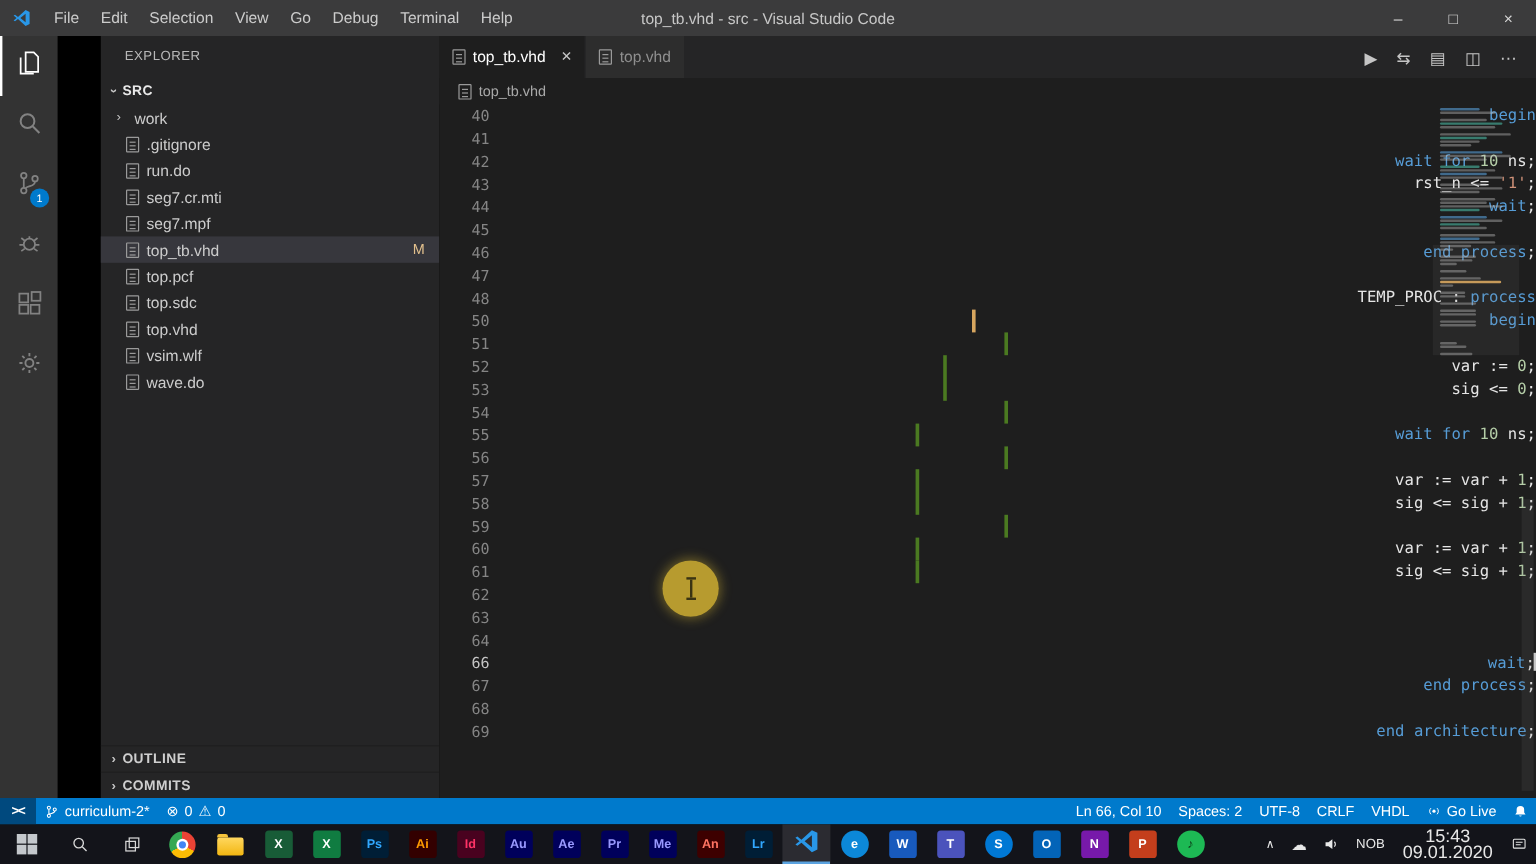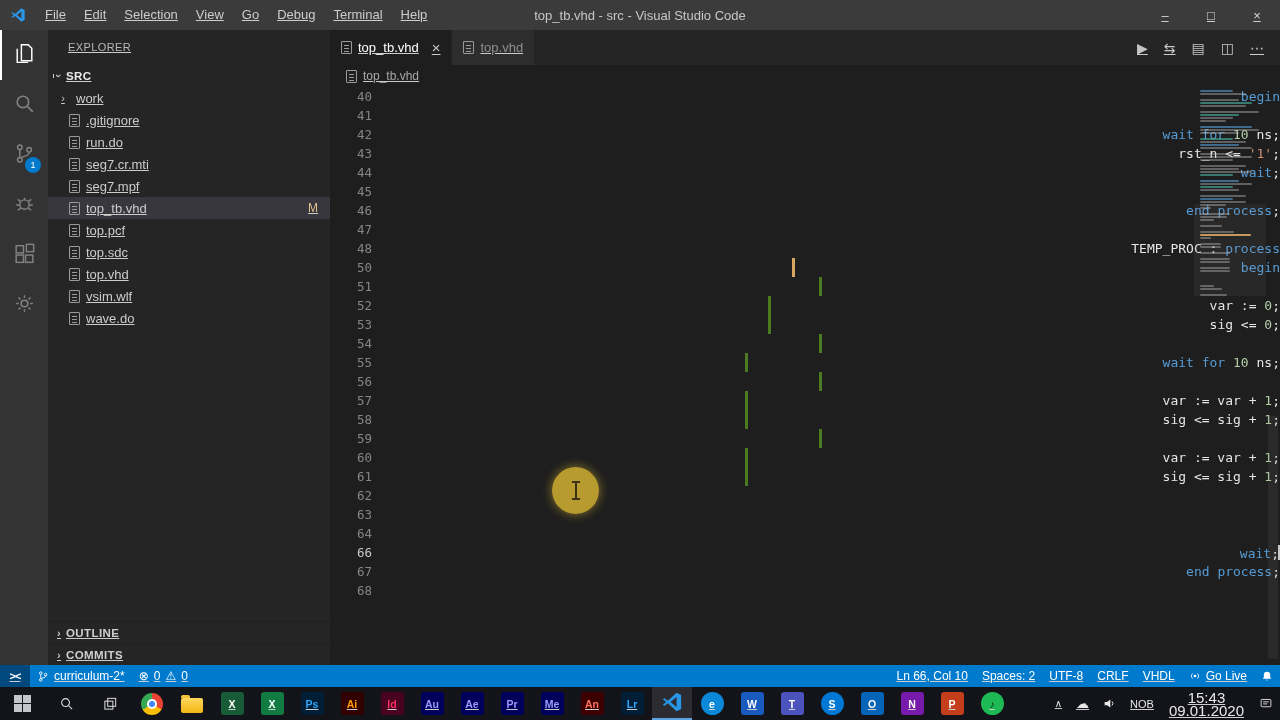--- a/index.html
+++ b/index.html
@@ -1,35 +1,35 @@
 <!DOCTYPE html>
 <html><head>
 <meta charset="utf-8">
 <style>
   *{box-sizing:border-box;margin:0;padding:0;}
   html,body{width:1280px;height:720px;overflow:hidden;background:#000;}
-  .app{position:relative;width:1280px;height:720px;display:flex;flex-direction:column;font-family:"Liberation Sans",sans-serif;color:#ccc;text-decoration:underline;}
+  .app{position:relative;width:1280px;height:720px;display:flex;flex-direction:column;font-family:"Liberation Sans",sans-serif;color:#ccc;}
 
   
   .titlebar{flex:0 0 30px;background:#3b3b3c;display:flex;align-items:center;font-size:13px;color:#cccccc;position:relative;z-index:5;}
   .tb-logo{width:36px;display:flex;justify-content:center;align-items:center;}
   .menubar{display:flex;height:30px;align-items:center;}
   .menu-item{padding:0 9px;line-height:30px;cursor:default;}
   .tb-title{position:absolute;left:50%;transform:translateX(-50%);white-space:nowrap;color:#c7c7c7;}
   .tb-controls{margin-left:auto;display:flex;height:30px;}
   .tb-btn{width:46px;display:flex;align-items:center;justify-content:center;font-size:13px;color:#d8d8d8;}
 
   
   .main{flex:1;display:flex;min-height:0;}
   .activitybar{width:48px;background:#333333;display:flex;flex-direction:column;align-items:center;}
   .ab-item{width:48px;height:50px;display:flex;align-items:center;justify-content:center;color:#828282;position:relative;}
   .ab-item.active{color:#ffffff;box-shadow:inset 2px 0 0 #ffffff;}
   .ab-badge{position:absolute;right:7px;bottom:7px;width:16px;height:16px;border-radius:50%;background:#007acc;color:#fff;font-size:9px;display:flex;align-items:center;justify-content:center;}
 
-  .sidebar{width:282px;background:#252526;display:flex;flex-direction:column;font-size:13px;color:#cccccc;min-height:0;}
+  .sidebar{width:282px;background:#252526;display:flex;flex-direction:column;font-size:13px;color:#cccccc;min-height:0;margin-left:36px;}
   .sb-title{flex:0 0 35px;line-height:35px;padding-left:20px;font-size:11px;color:#b8b8b8;letter-spacing:.4px;}
   .tree-root{height:22px;display:flex;align-items:center;font-weight:bold;font-size:11.5px;color:#e9e9e9;padding-left:4px;letter-spacing:.4px;}
   .twist{display:inline-block;width:14px;text-align:center;font-size:11px;color:#c5c5c5;}
   .twist.open{transform:rotate(90deg);}
   .tree{flex:0 0 auto;}
   .tree-item{height:22px;display:flex;align-items:center;gap:6px;padding-left:21px;cursor:default;}
   .tree-item.folder{padding-left:8px;}
   .tree-item.selected{background:#37373d;}
   .tree-label{white-space:nowrap;}
   .badge-m{margin-left:auto;margin-right:12px;color:#e2c08d;font-size:12px;}
@@ -419,20 +419,25 @@
             <div class="line">
               <div class="ln">67</div>
               <div class="gut"></div>
               <div class="txt"><span class="c-p">  </span><span class="c-k">end</span><span class="c-p"> </span><span class="c-k">process</span><span class="c-p">;</span></div>
             </div>
             <div class="line">
               <div class="ln">68</div>
               <div class="gut"></div>
               <div class="txt"></div>
             </div>
+            <div class="line">
+              <div class="ln">69</div>
+              <div class="gut"></div>
+              <div class="txt"><span class="c-k">end</span><span class="c-p"> </span><span class="c-k">architecture</span><span class="c-p">;</span></div>
+            </div>
           </div>
         <div class="mm-view"></div>
         <div class="minimap">
             <div class="mm-row" style="width: 32.5px; background: rgba(86, 156, 214, 0.6);"></div>
             <div class="mm-row" style="width: 45.5px; background: rgba(195, 195, 195, 0.4);"></div>
             <div class="mm-row" style="width: 0px; background: transparent;"></div>
             <div class="mm-row" style="width: 39px; background: rgba(195, 195, 195, 0.4);"></div>
             <div class="mm-row" style="width: 52px; background: rgba(78, 201, 176, 0.55);"></div>
             <div class="mm-row" style="width: 45.5px; background: rgba(195, 195, 195, 0.4);"></div>
             <div class="mm-row" style="width: 0px; background: transparent;"></div>

